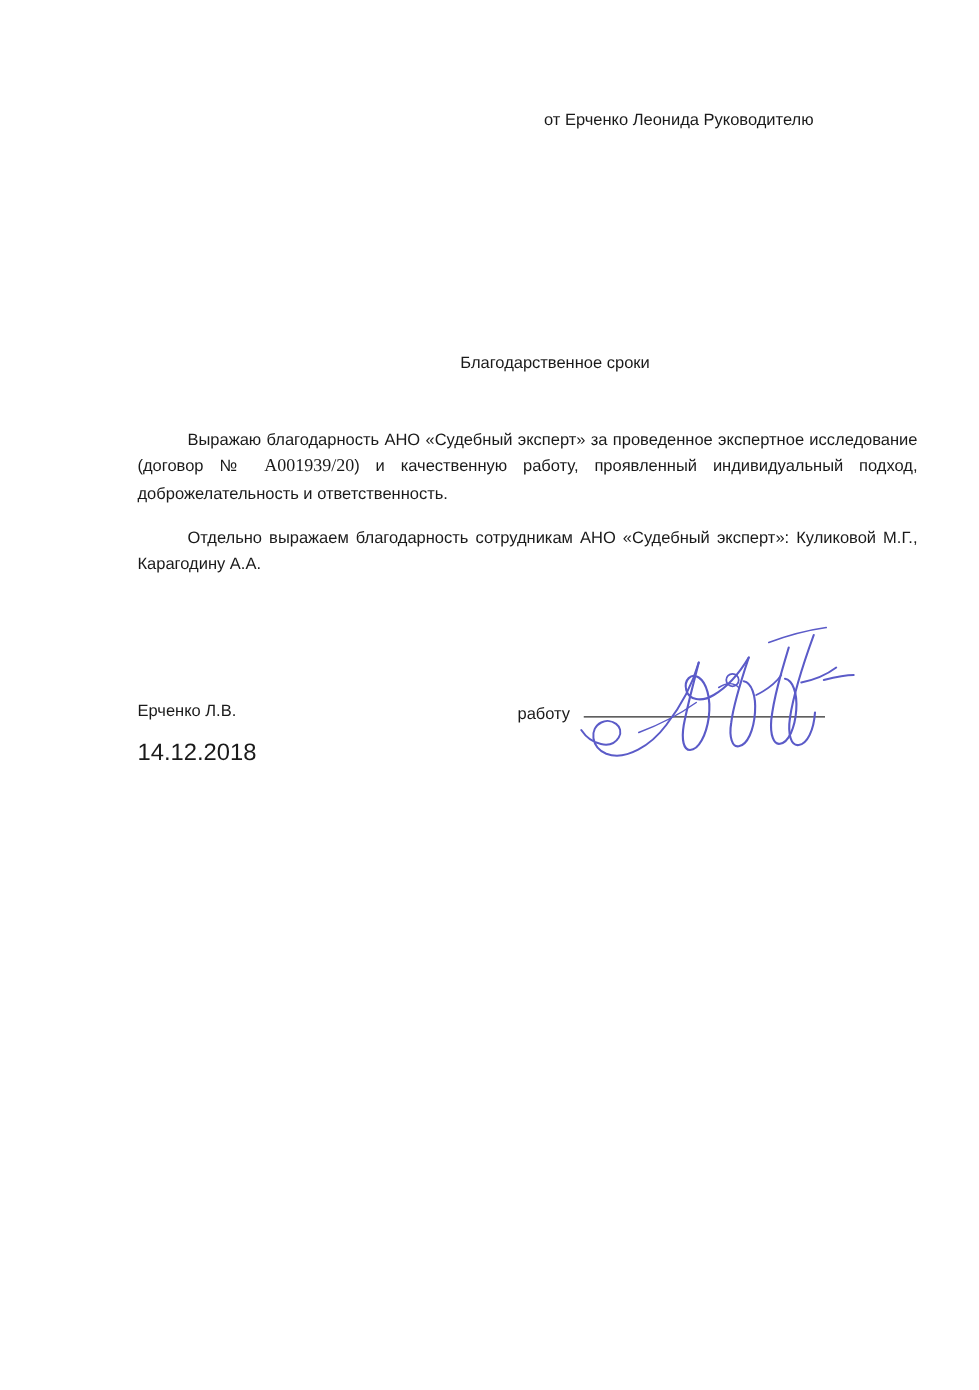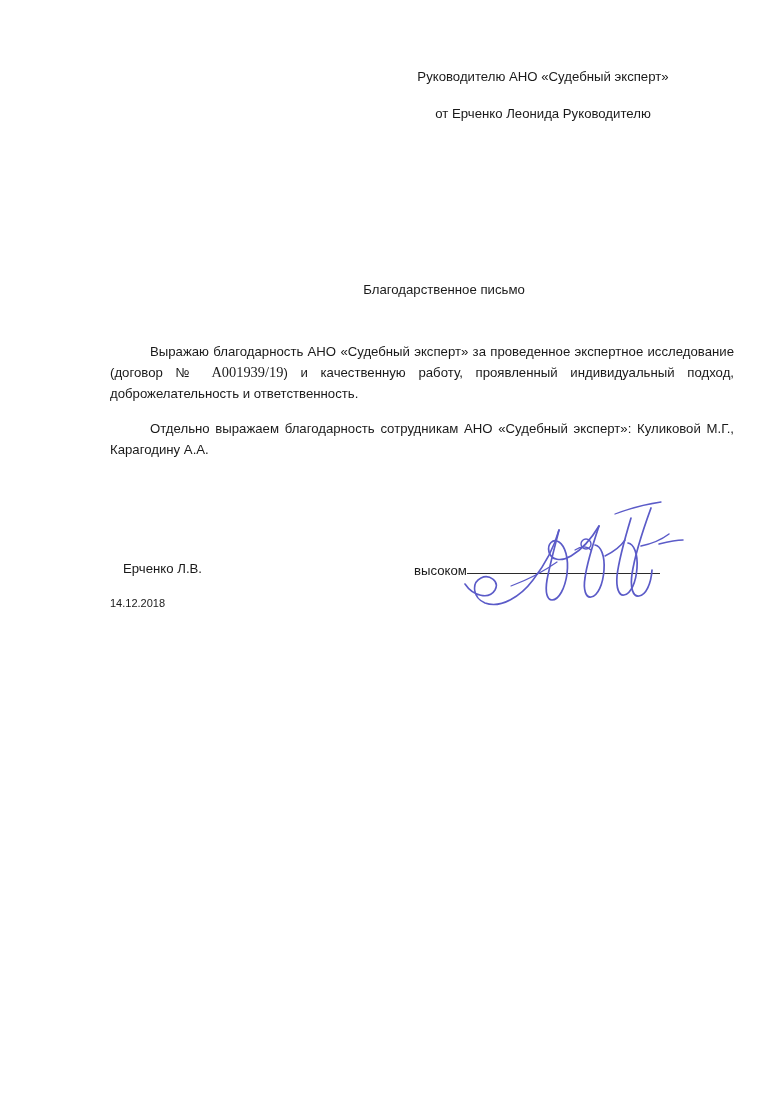--- a/index.html
+++ b/index.html
@@ -70,31 +70,31 @@
   
   .sig-area {
     position: absolute;
     left: 110px;
     top: 560px;
     width: 624px;
     height: 60px;
   }
   .signer-name {
     position: absolute;
-    left: 13px;
+    left: 0;
     top: 0;
     font-size: 13.2px;
     line-height: 18px;
     white-space: nowrap;
   }
   .signer-date {
     position: absolute;
     left: 0;
     top: 34px;
-    font-size: 11px;
+    font-size: 19px;
     line-height: 18px;
     white-space: nowrap;
   }
   .sig-label {
     position: absolute;
     left: 304px;
     top: 2px;
     font-size: 13.2px;
     line-height: 18px;
     white-space: nowrap;
@@ -122,38 +122,37 @@
     width: 100%;
     height: 100%;
   }
 </style>
 </head>
 <body>
 
 <div class="page">
 
   <div class="header-block">
-    <div class="header-line">Руководителю АНО «Судебный эксперт»</div>
     <div class="header-line second">от Ерченко Леонида Руководителю</div>
   </div>
 
-  <div class="doc-title">Благодарственное письмо</div>
+  <div class="doc-title">Благодарственное сроки</div>
 
   <div class="body-block">
 
-    <p class="para"><span>Выражаю благодарность АНО «Судебный эксперт» за проведенное экспертное исследование (договор № </span><span class="serif-num">А001939/19</span><span>) и качественную работу, проявленный индивидуальный подход, доброжелательность и ответственность.</span></p>
+    <p class="para"><span>Выражаю благодарность АНО «Судебный эксперт» за проведенное экспертное исследование (договор № </span><span class="serif-num">А001939/20</span><span>) и качественную работу, проявленный индивидуальный подход, доброжелательность и ответственность.</span></p>
 
 
     <p class="para">Отдельно выражаем благодарность сотрудникам АНО «Судебный эксперт»: Куликовой М.Г., Карагодину А.А.</p>
   </div>
 
   <div class="sig-area">
     <div class="signer-name">Ерченко Л.В.</div>
     <div class="signer-date">14.12.2018</div>
-    <div class="sig-label">высоком</div>
+    <div class="sig-label">работу</div>
     <div class="sig-line"></div>
   </div>
 
   <div class="signature-mark">
     <svg viewBox="0 0 250 110" xmlns="http://www.w3.org/2000/svg" fill="none" stroke="#5b5bc8" stroke-linecap="round" stroke-linejoin="round">
       <path d="M10 84 C18 96 34 100 40 90 C45 81 34 74 26 78 C16 83 18 98 30 103
                C46 109 66 96 78 80 C92 62 100 44 104 30" stroke-width="1.6"></path>
       <path d="M104 30 C100 46 95 64 92 80 C90 92 92 100 97 100
                C104 100 110 88 112 74 C114 58 110 46 104 42
                C98 38 92 44 94 52 C96 60 106 62 116 56

